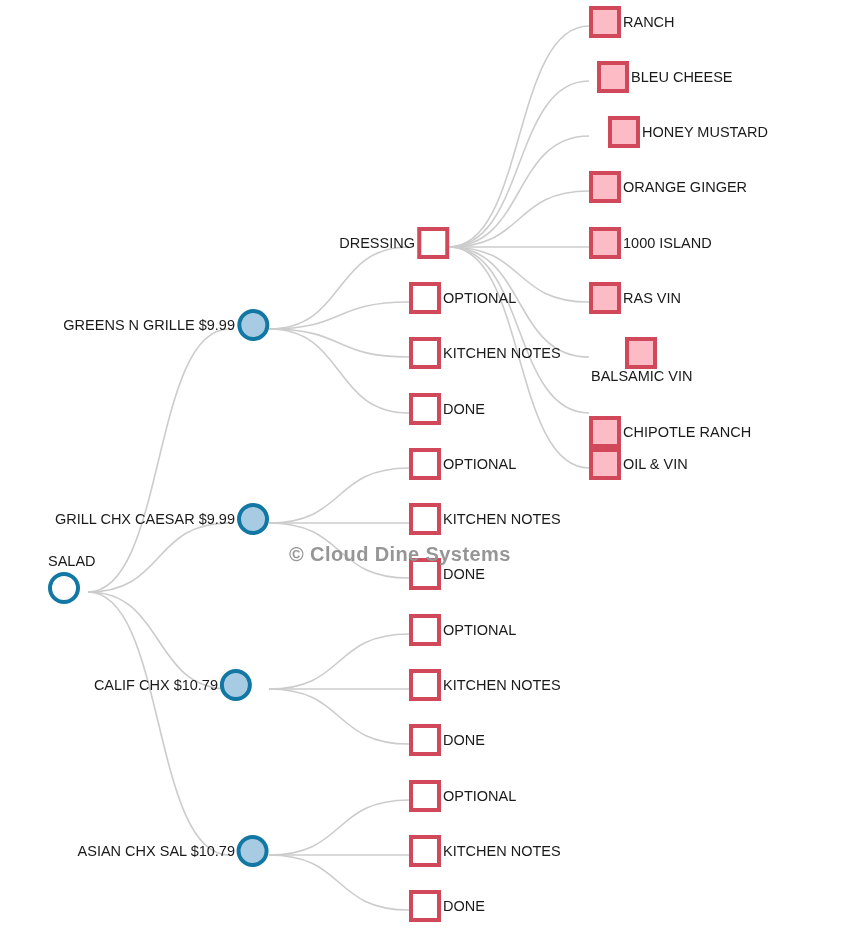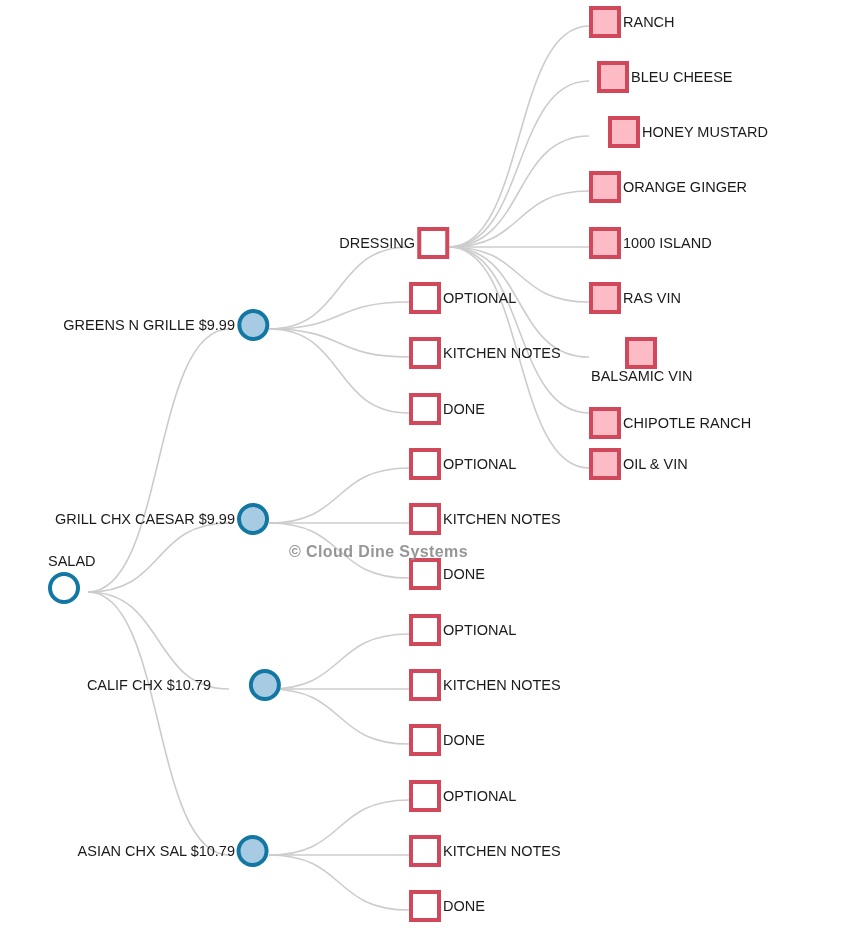--- a/index.html
+++ b/index.html
@@ -76,21 +76,21 @@
     align-items: flex-start;
   }
   .label-above .node-label {
     margin-bottom: 3px;
     margin-left: 0;
   }
   #watermark {
     position: absolute;
     left: 289px;
     top: 543px;
-    font-size: 16px;
+    font-size: 20px;
     font-weight: bold;
     color: #969696;
     letter-spacing: 0.4px;
     white-space: nowrap;
     user-select: none;
   }
 </style>
 </head>
 <body>
 
@@ -131,21 +131,21 @@
         <div class="node-shape circle-root"></div>
       </div>
       <div class="node label-left" style="left: 269px; top: 309px; transform: translateX(-100%);">
         <div class="node-shape circle-branch"></div>
         <span class="node-label">GREENS N GRILLE $9.99</span>
       </div>
       <div class="node label-left" style="left: 269px; top: 503px; transform: translateX(-100%);">
         <div class="node-shape circle-branch"></div>
         <span class="node-label">GRILL CHX CAESAR $9.99</span>
       </div>
-      <div class="node label-left" style="left: 281px; top: 669px; transform: translateX(-100%); gap: 36px;">
+      <div class="node label-left" style="left: 252px; top: 669px; transform: translateX(-100%);">
         <div class="node-shape circle-branch"></div>
         <span class="node-label">CALIF CHX $10.79</span>
       </div>
       <div class="node label-left" style="left: 269px; top: 835px; transform: translateX(-100%);">
         <div class="node-shape circle-branch"></div>
         <span class="node-label">ASIAN CHX SAL $10.79</span>
       </div>
       <div class="node label-left" style="left: 449px; top: 227px; transform: translateX(-100%);">
         <div class="node-shape square-open"></div>
         <span class="node-label">DRESSING</span>
@@ -219,21 +219,21 @@
         <span class="node-label">1000 ISLAND</span>
       </div>
       <div class="node label-right" style="left: 589px; top: 282px; justify-content: flex-end;">
         <div class="node-shape square-leaf"></div>
         <span class="node-label">RAS VIN</span>
       </div>
       <div class="node label-right" style="left: 589px; top: 337px; flex-direction: column;">
         <div class="node-shape square-leaf"></div>
         <span class="node-label">BALSAMIC VIN</span>
       </div>
-      <div class="node label-right" style="left: 589px; top: 407px;">
+      <div class="node label-right" style="left: 589px; top: 416px;">
         <div class="node-shape square-leaf"></div>
         <span class="node-label">CHIPOTLE RANCH</span>
       </div>
       <div class="node label-right" style="left: 589px; top: 448px;">
         <div class="node-shape square-leaf"></div>
         <span class="node-label">OIL &amp; VIN</span>
       </div>
     </div>
 
   <div id="watermark">© Cloud Dine Systems</div>

